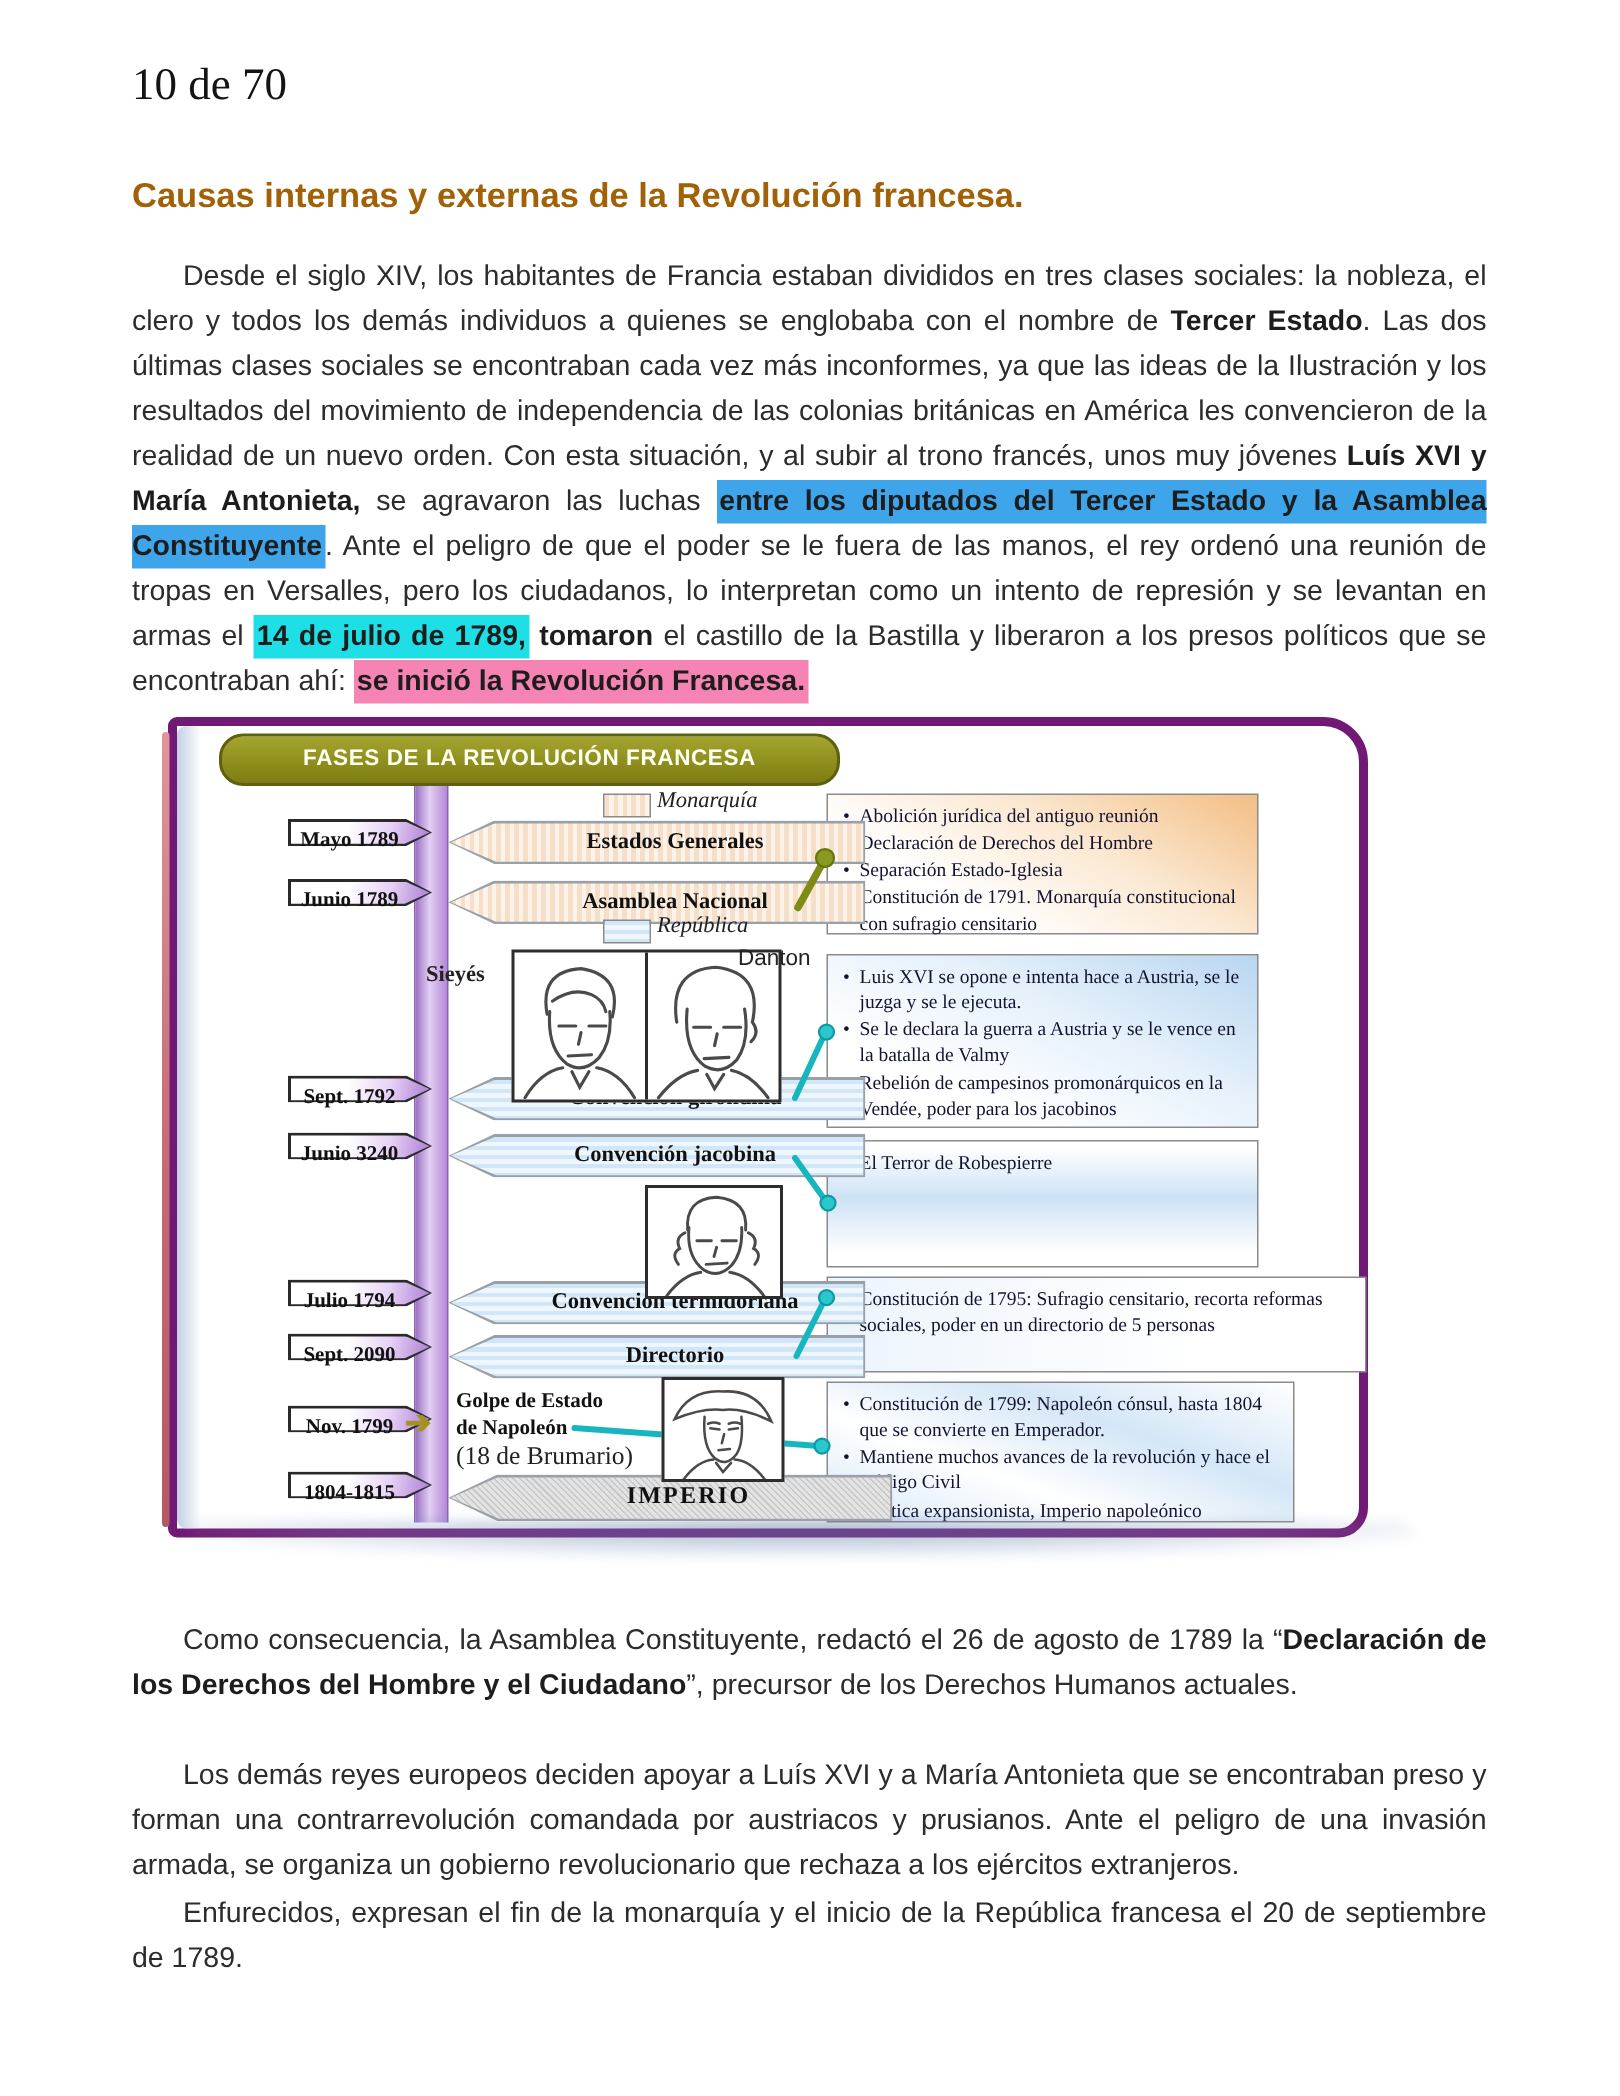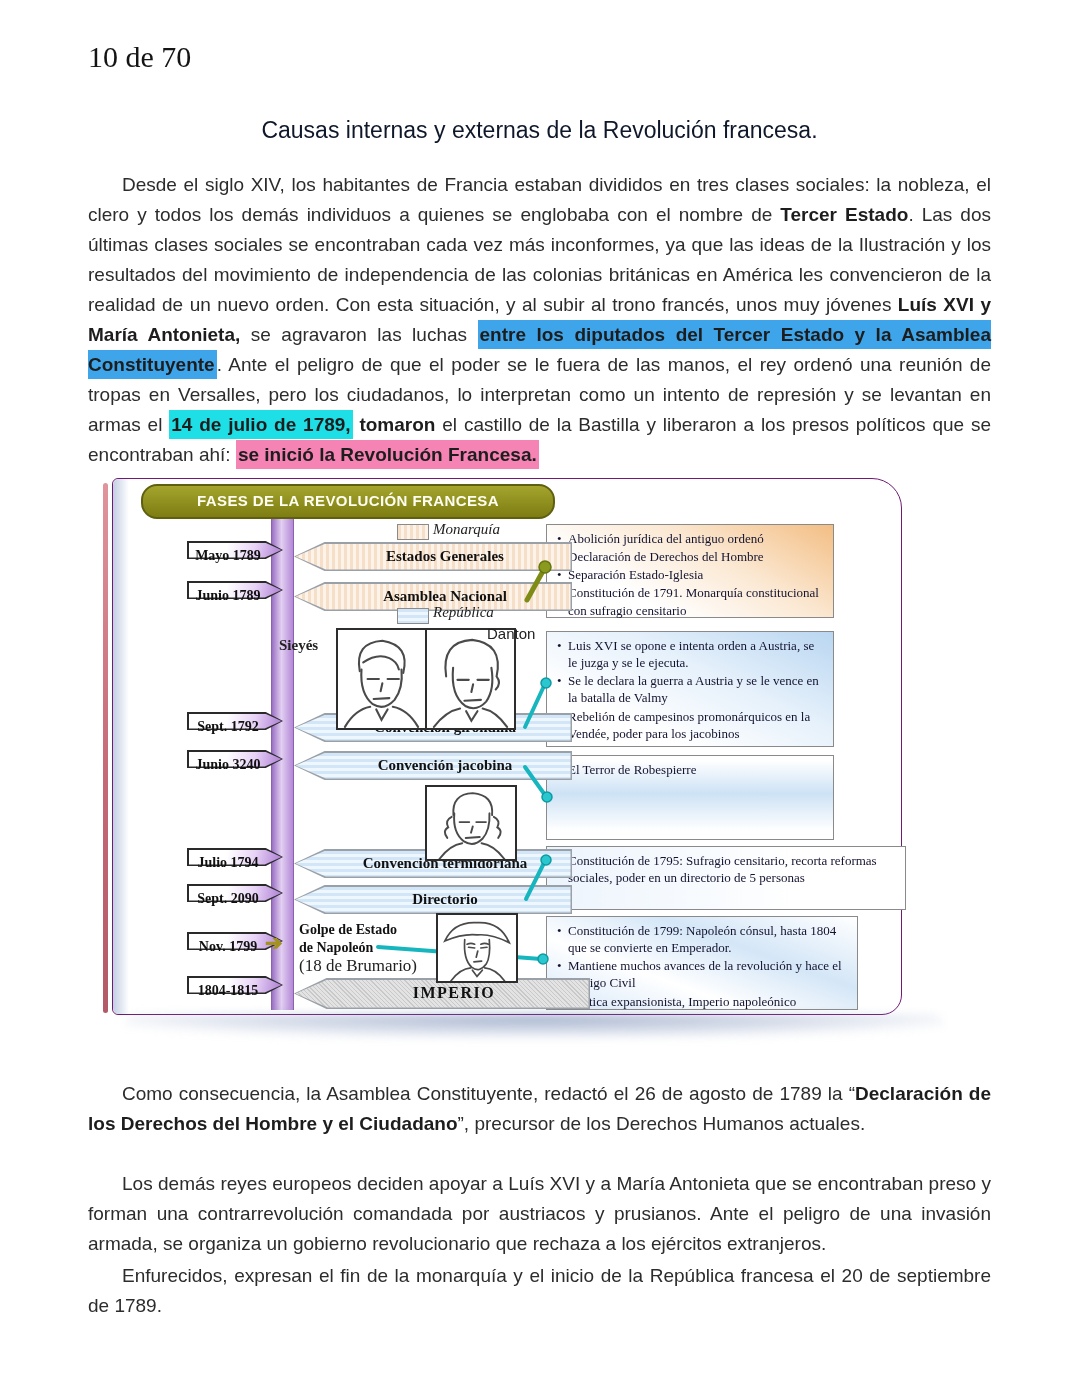--- a/index.html
+++ b/index.html
@@ -2,34 +2,34 @@
 <html lang="es"><head>
 <meta charset="utf-8">
 <style>
   html,body{margin:0;padding:0;background:#ffffff;}
   .page{position:relative;width:1080px;height:1397px;background:#fff;overflow:hidden;
         font-family:"Liberation Sans",sans-serif;color:#2c2c2c;}
 
   
   .page-number{position:absolute;left:88px;top:40px;font-family:"Liberation Serif",serif;
                font-size:30px;color:#141414;}
-  .doc-title{position:absolute;left:88px;top:117px;width:903px;text-align:center;
-             font-size:23px;font-weight:400;color:#0f172a;}
+  .doc-title{position:absolute;left:88px;top:117px;width:903px;
+             font-size:23px;font-weight:700;color:#a16207;}
   .para{position:absolute;left:88px;width:903px;font-size:19px;line-height:30px;
         text-align:justify;text-indent:34px;color:#2c2c2c;}
   #p1{top:151px;} #p2{top:1060px;} #p3{top:1150px;} #p4{top:1242px;}
   .b{font-weight:700;color:#1d1d1d;}
   .hl{padding:4px 2px;}
   .hl-blue{background:#3fa5eb;}
   .hl-cyan{background:#1edee6;}
   .hl-pink{background:#f583b4;}
 
   
   .slide{position:absolute;left:112px;top:478px;width:788px;height:535px;background:#fff;
-         border:1px solid #701a75;border-radius:6px 30px 20px 6px;
+         border:6px solid #701a75;border-radius:6px 30px 20px 6px;
          font-family:"Liberation Serif",serif;color:#111;}
   .slide-edge-pink{position:absolute;left:-10px;top:4px;width:5px;height:530px;
          background:linear-gradient(180deg,#e0949c,#c46a76 55%,#b25a66);border-radius:3px;}
   .slide-edge-blue{position:absolute;left:0;top:0;width:16px;height:100%;
          background:linear-gradient(90deg,#c2cfe3,rgba(255,255,255,0));border-radius:6px 0 0 6px;}
   .slide-shadow{position:absolute;left:124px;top:1014px;width:820px;height:24px;
          background:radial-gradient(ellipse at 50% 10%,rgba(92,116,164,.55),rgba(130,150,190,.25) 55%,rgba(255,255,255,0) 80%);
          filter:blur(4px);border-radius:14px;}
 
   .slide-title{position:absolute;left:28px;top:5px;width:410px;height:31px;
@@ -283,29 +283,29 @@
 
     <div class="coup-arrow">➔</div>
     <div class="coup-text">
       <div class="l1">Golpe de Estado</div>
       <div class="l2">de Napoleón</div>
       <div class="l3">(18 de Brumario)</div>
     </div>
 
     <div class="note" id="note1">
       <ul>
-        <li>Abolición jurídica del antiguo ordenó</li>
+        <li>Abolición jurídica del antiguo reunión</li>
         <li>Declaración de Derechos del Hombre</li>
         <li>Separación Estado-Iglesia</li>
         <li>Constitución de 1791. Monarquía constitucional con sufragio censitario</li>
       </ul>
     </div>
     <div class="note" id="note2">
       <ul>
-        <li>Luis XVI se opone e intenta orden a Austria, se le juzga y se le ejecuta.</li>
+        <li>Luis XVI se opone e intenta hace a Austria, se le juzga y se le ejecuta.</li>
         <li>Se le declara la guerra a Austria y se le vence en la batalla de Valmy</li>
         <li>Rebelión de campesinos promonárquicos en la Vendée, poder para los jacobinos</li>
       </ul>
     </div>
     <div class="note" id="note3">
       <ul>
         <li>El Terror de Robespierre</li>
       </ul>
     </div>
     <div class="note" id="note4">

